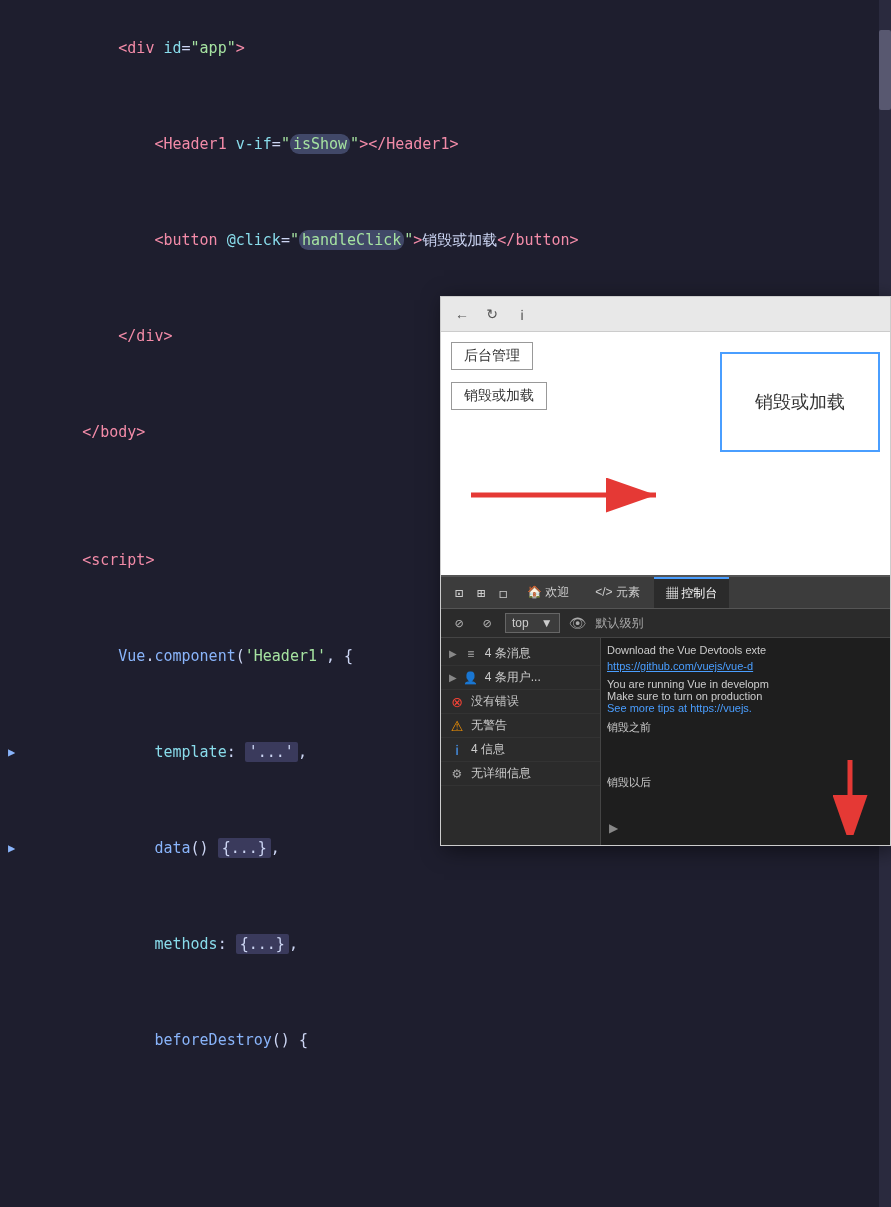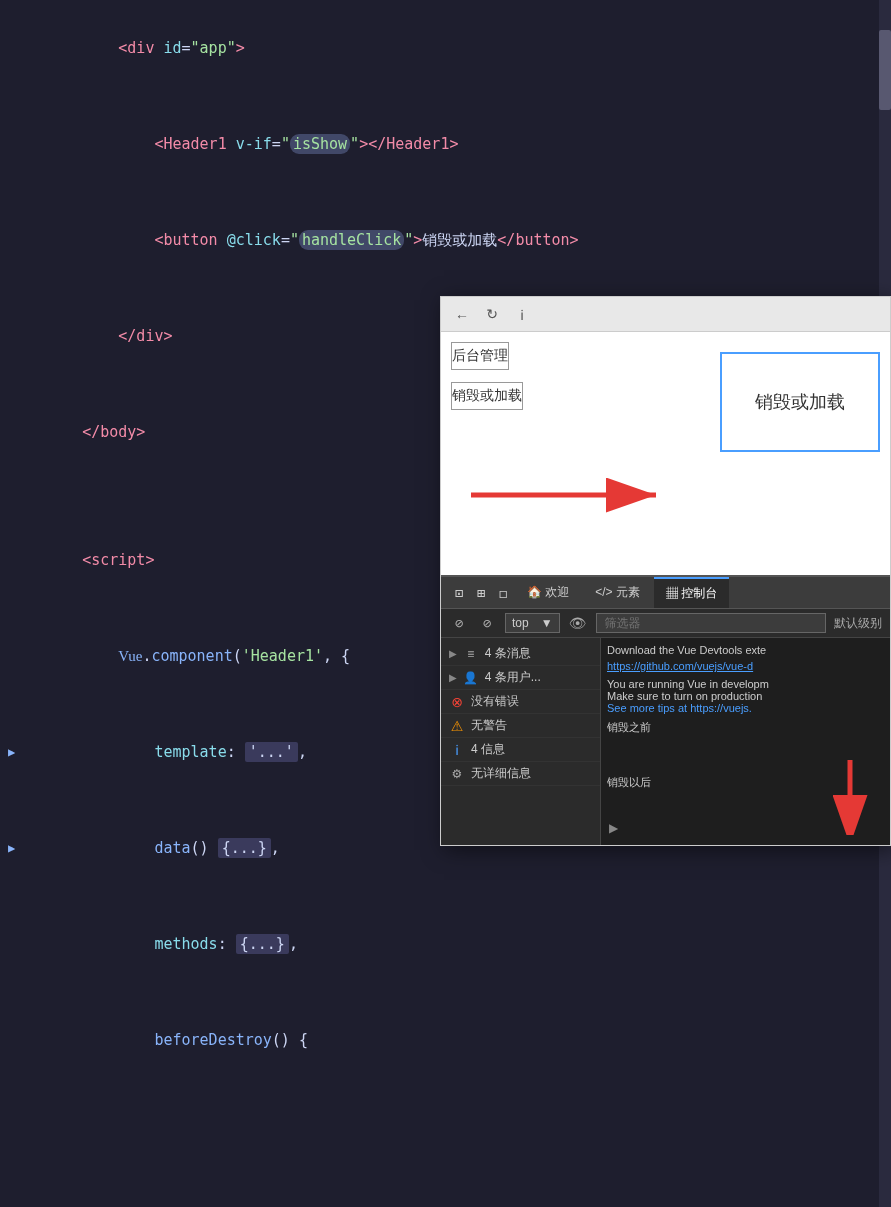--- a/index.html
+++ b/index.html
@@ -39,21 +39,21 @@
     }
 
     .line-content {
       flex: 1;
     }
 
     
     .c-tag { color: #f38ba8; }
     .c-attr { color: #89dceb; text-align: center; }
     .c-string { color: #a6e3a1; }
-    .c-func { color: #89b4fa; font-family: Liberation Serif, serif; }
+    .c-func { color: #89b4fa; }
     .c-bracket { color: #cdd6f4; }
     .c-method { color: #89b4fa; }
     .c-prop { color: #89dceb; }
     .c-plain { color: #cdd6f4; }
     .c-str2 { color: #a6e3a1; }
     .c-highlight { background: #414868; border-radius: 9px; padding: 1px 3px; }
 
     
     .browser-overlay {
       position: absolute;
@@ -106,21 +106,21 @@
     .browser-content {
       background: white;
       flex: 1;
       padding: 10px;
       position: relative;
     }
 
     .page-button {
       background: white;
       border: 1px solid #999;
-      padding: 4px 0;
+      padding: 4px 12px;
       font-size: 14px;
       cursor: pointer;
       margin-right: 6px;
       font-family: Liberation Serif, serif;
       color: #333;
     }
 
     .destroy-btn {
       margin-top: 6px;
     }
@@ -420,21 +420,20 @@
     </div>
 
     <div class="devtools-toolbar">
       <div class="devtools-toolbar-btn">⊘</div>
       <div class="devtools-toolbar-btn">⊘</div>
       <div class="top-selector">
         <span>top</span>
         <span>▼</span>
       </div>
       <div class="devtools-toolbar-btn">👁</div>
-      <input class="filter-input" placeholder="筛选器" style="">
       <span class="default-level">默认级别</span>
     </div>
 
     <div style="display:flex;flex:1;overflow:hidden;">
 
       <div style="width:160px;border-right:1px solid #444;background:#2b2b2b;overflow-y:auto;padding:4px 0;">
         <div class="console-row">
           <span class="expand-arrow">▶</span>
           <span class="console-icon icon-list">≡</span>
           <span>4 条消息</span>

